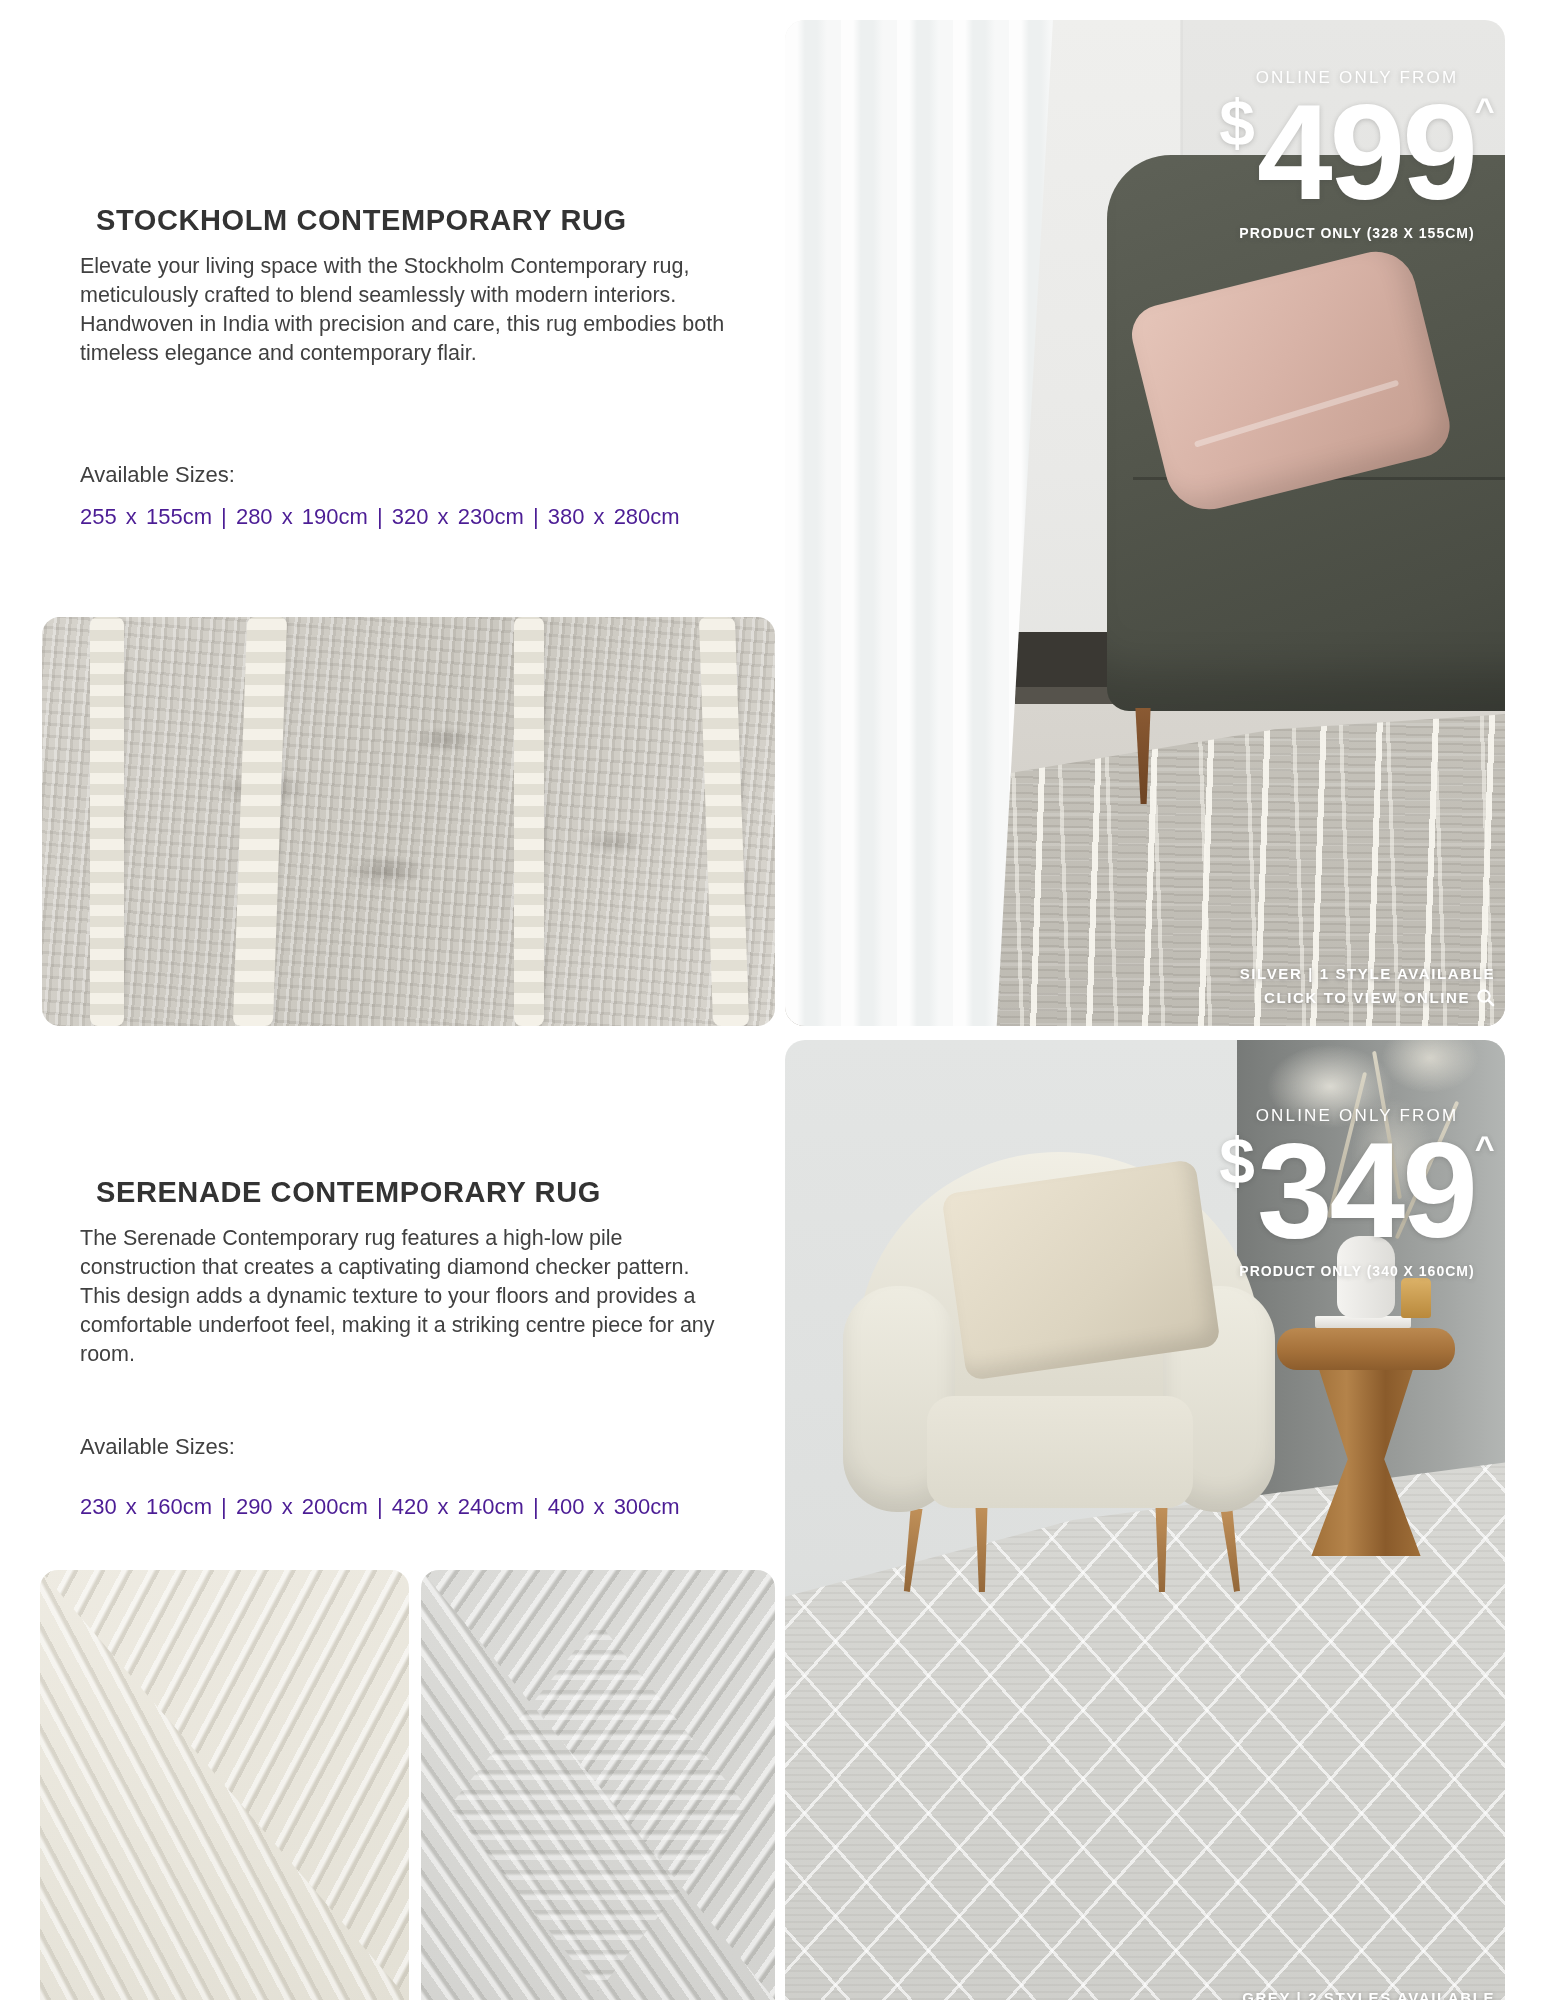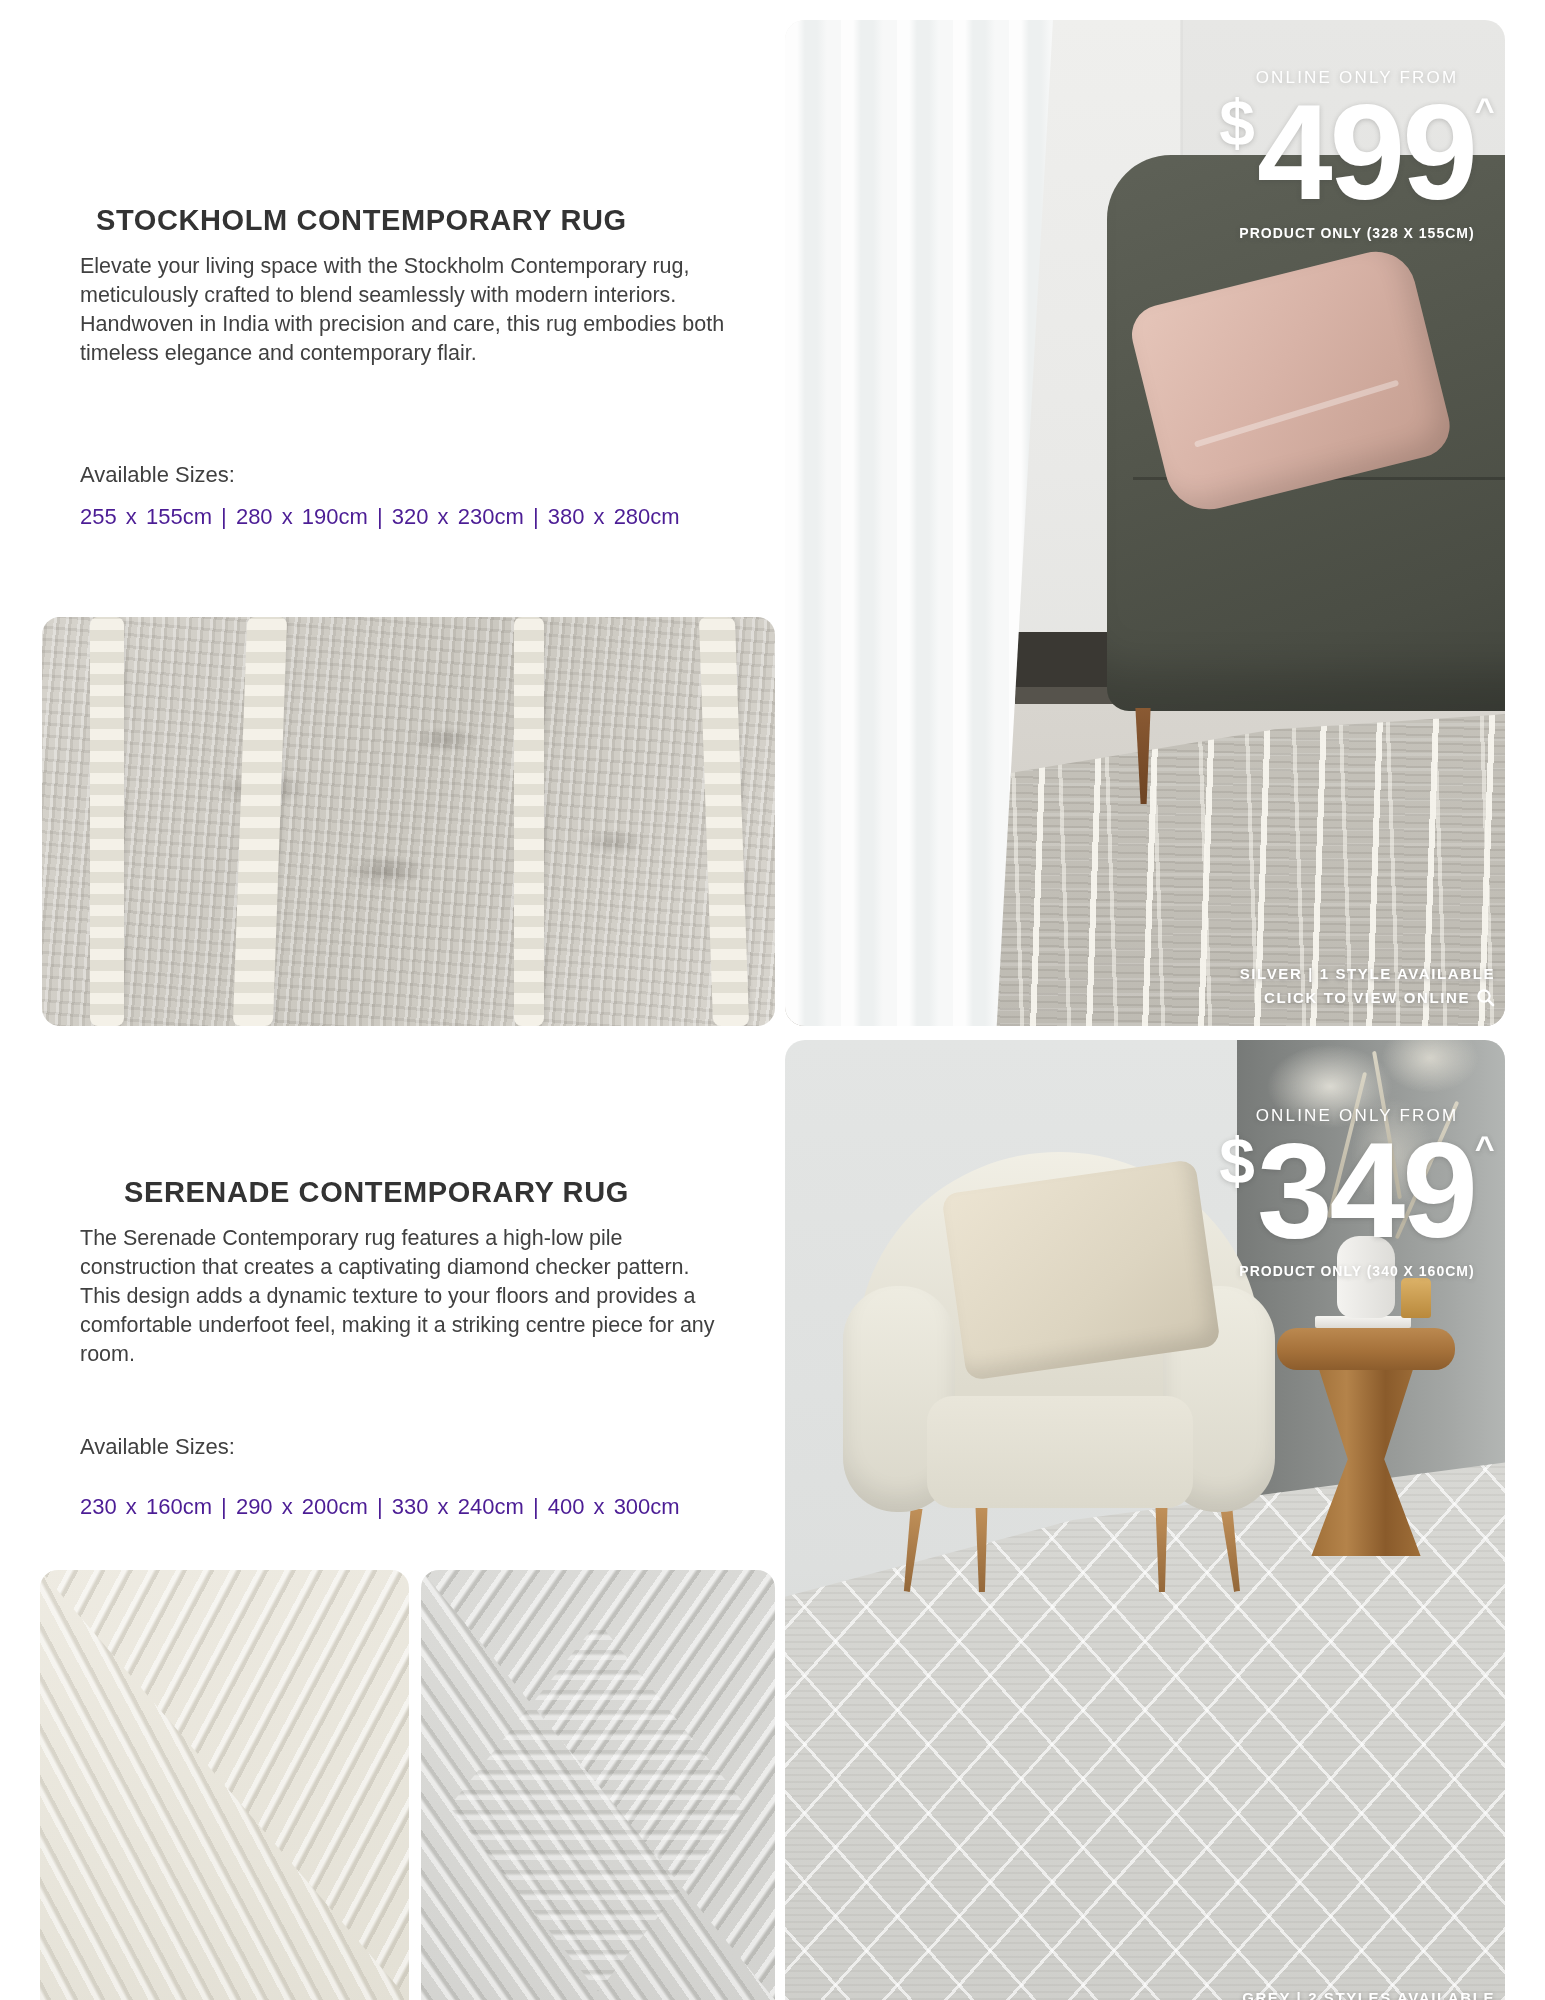--- a/index.html
+++ b/index.html
@@ -6,21 +6,21 @@
   html,body { background:#ffffff; }
   body { font-family:"Liberation Sans", sans-serif; color:#3f3f3f; }
   .page { position:relative; width:1545px; height:2000px; margin:0 auto; background:#ffffff; overflow:hidden; }
 
   
   .product-title { position:absolute; left:96px; font-size:29px; font-weight:700; letter-spacing:.6px; color:#333333; }
   .product-desc  { position:absolute; left:80px; width:648px; font-size:21.5px; line-height:29px; color:#404040; }
   .avail-label   { position:absolute; left:80px; font-size:22px; color:#404040; }
   .sizes-line    { position:absolute; left:80px; font-size:22px; color:#4c1d95; word-spacing:3px; }
   #title-1 { top:204px; }  #desc-1 { top:252px; }  #avail-1 { top:462px; }  #sizes-1 { top:504px; }
-  #title-2 { top:1176px;margin-left:28px; } #desc-2 { top:1224px; } #avail-2 { top:1434px; } #sizes-2 { top:1494px; }
+  #title-2 { top:1176px; } #desc-2 { top:1224px; } #avail-2 { top:1434px; } #sizes-2 { top:1494px; }
 
   
   .photo { position:absolute; left:785px; width:720px; overflow:hidden; border-radius:20px; }
   #photo-1 { top:20px;  height:1006px; }
   #photo-2 { top:1040px; height:960px; border-radius:20px 20px 0 0; }
   .layer { position:absolute; }
 
   
   .p1-wall { inset:0; background:
       linear-gradient(90deg, rgba(0,0,0,0) 0 54.8%, rgba(0,0,0,.06) 55% 55.3%, rgba(0,0,0,.035) 55.3% 100%),
@@ -181,21 +181,21 @@
   <div class="swatch" id="swatch-1">
     <div class="knit-stripe ks1"></div>
     <div class="knit-stripe ks2"></div>
     <div class="knit-stripe ks3"></div>
     <div class="knit-stripe ks4"></div>
   </div>
 
   <h2 class="product-title" id="title-2">SERENADE CONTEMPORARY RUG</h2>
   <p class="product-desc" id="desc-2">The Serenade Contemporary rug features a high-low pile construction that creates a captivating diamond checker pattern. This design adds a dynamic texture to your floors and provides a comfortable underfoot feel, making it a striking centre piece for any room.</p>
   <div class="avail-label" id="avail-2">Available Sizes:</div>
-  <div class="sizes-line" id="sizes-2">230 x 160cm | 290 x 200cm | 330 x 240cm | 400 x 300cm</div>
+  <div class="sizes-line" id="sizes-2">230 x 160cm | 290 x 200cm | 420 x 240cm | 400 x 300cm</div>
 
   <figure class="photo" id="photo-2">
     <div class="layer p2-wall"></div>
     <div class="layer p2-band"></div>
     <div class="layer p2-flowers"></div>
     <div class="layer p2-branch b1"></div>
     <div class="layer p2-branch b2"></div>
     <div class="layer p2-branch b3"></div>
     <div class="layer p2-rug"></div>
     <div class="layer p2-chair-leg cl1"></div>

